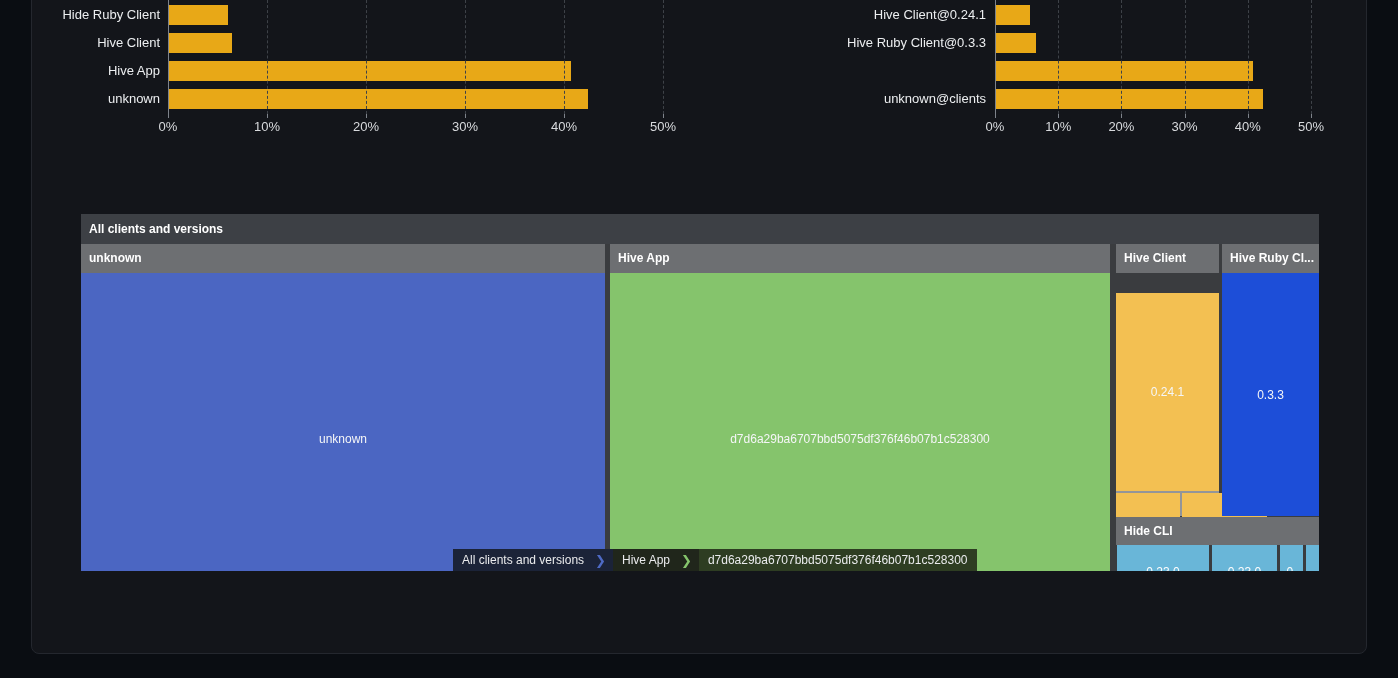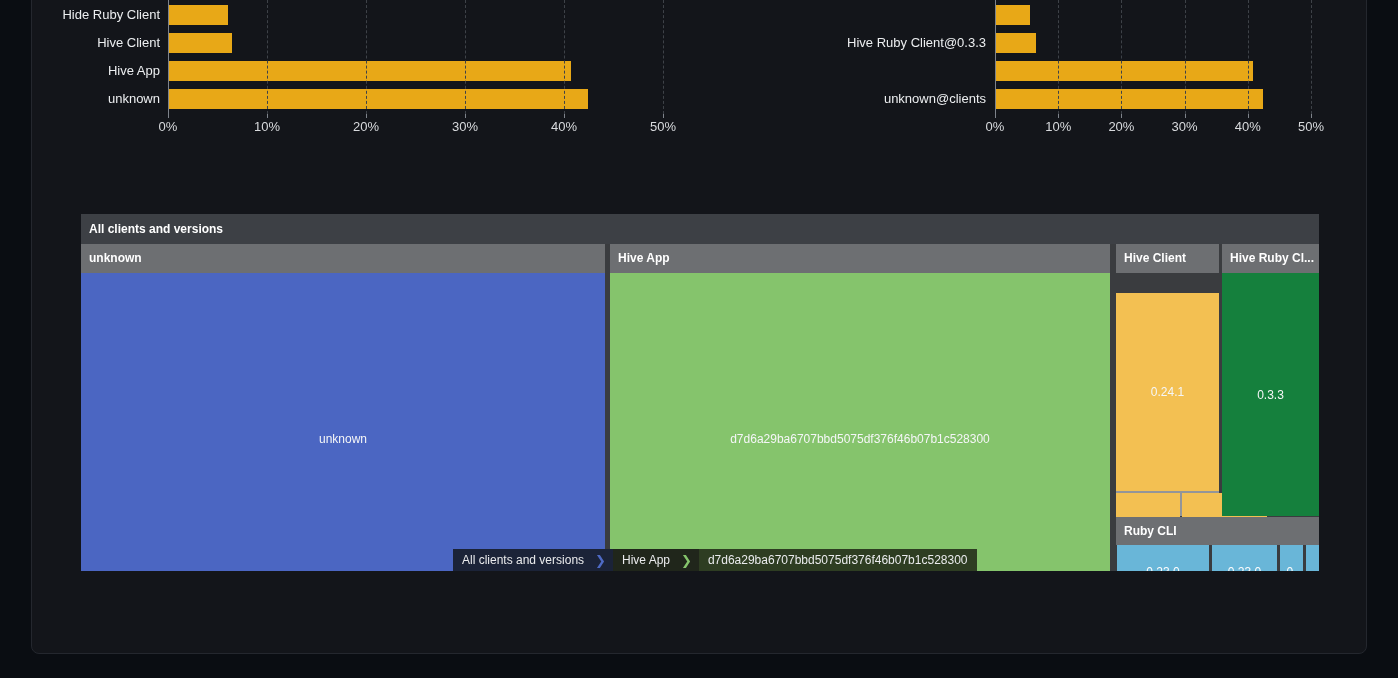--- a/index.html
+++ b/index.html
@@ -110,20 +110,21 @@
         <div class="ticklab" style="left: 20%;">10%</div>
         <div class="ticklab" style="left: 40%;">20%</div>
         <div class="ticklab" style="left: 60%;">30%</div>
         <div class="ticklab" style="left: 80%;">40%</div>
         <div class="ticklab" style="left: 100%;">50%</div>
       </div>
   </div>
 
   <div class="chart" id="chart-right">
     <div class="ylabels">
+        <div class="ylab" style="top: 5px;">Hive Client@0.24.1</div>
         <div class="ylab" style="top: 33px;">Hive Ruby Client@0.3.3</div>
         <div class="ylab" style="top: 89px;">unknown@clients</div>
       </div>
     <div class="plot">
       <div class="axisline"></div>
     <div class="bar" style="top: 5px; width: 10.8%; background: rgb(232, 168, 23);"></div>
         <div class="bar" style="top: 33px; width: 12.6%; background: rgb(232, 168, 23);"></div>
         <div class="bar" style="top: 61px; width: 81.4%; background: rgb(232, 168, 23);"></div>
         <div class="bar" style="top: 89px; width: 84.4%; background: rgb(232, 168, 23);"></div>
         <div class="tickmark" style="left: 0%;"></div>
@@ -174,27 +175,27 @@
         <div class="blk" id="hc-r2l" style="background: rgb(243, 192, 82);"></div>
         <div class="blk" id="hc-r2r" style="background: rgb(243, 192, 82);"><span>0.2...</span></div>
         <div class="blk" id="hc-r3l" style="background: rgb(243, 192, 82);"></div>
         <div class="blk" id="hc-r3s1" style="background: rgb(243, 192, 82);"></div>
         <div class="blk" id="hc-r3s2" style="background: rgb(243, 192, 82);"></div>
       </div>
     </div>
 
     <div class="tm-section" id="sec-hiveruby">
       <div class="tm-head">Hive Ruby Cl...</div>
-      <div class="tm-body" style="background: #15803d;">
+      <div class="tm-body" style="background: #1d4ed8;">
         <div class="tm-label">0.3.3</div>
       </div>
     </div>
 
     <div class="tm-section" id="sec-hivecli">
-      <div class="tm-head">Ruby CLI</div>
+      <div class="tm-head">Hide CLI</div>
       <div id="cli-blocks">
         <div class="cliblk" id="cli-1" style="background: rgb(105, 182, 216);">
             <span>0.23.0</span>
           </div>
         <div class="cliblk" id="cli-2" style="background: rgb(105, 182, 216);">
             <span>0.23.0</span>
           </div>
         <div class="cliblk" id="cli-3" style="background: rgb(105, 182, 216);">
             <span>0.</span>
           </div>

